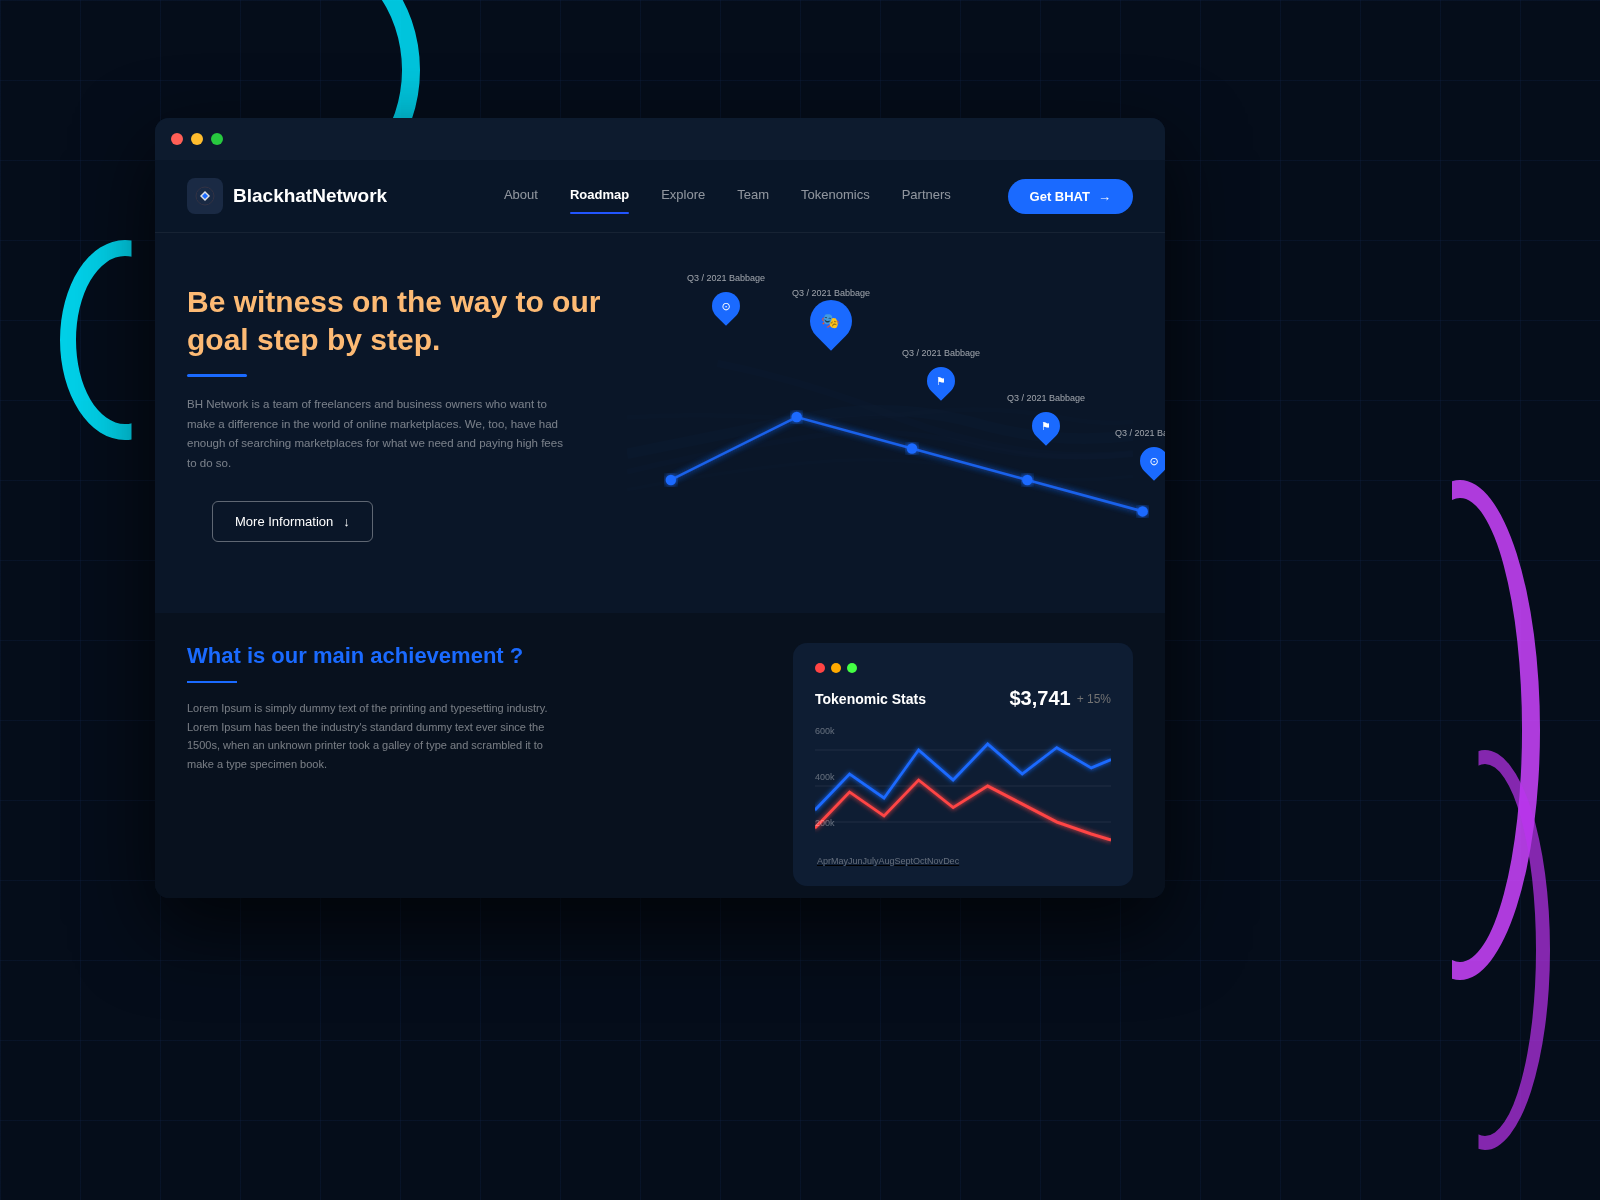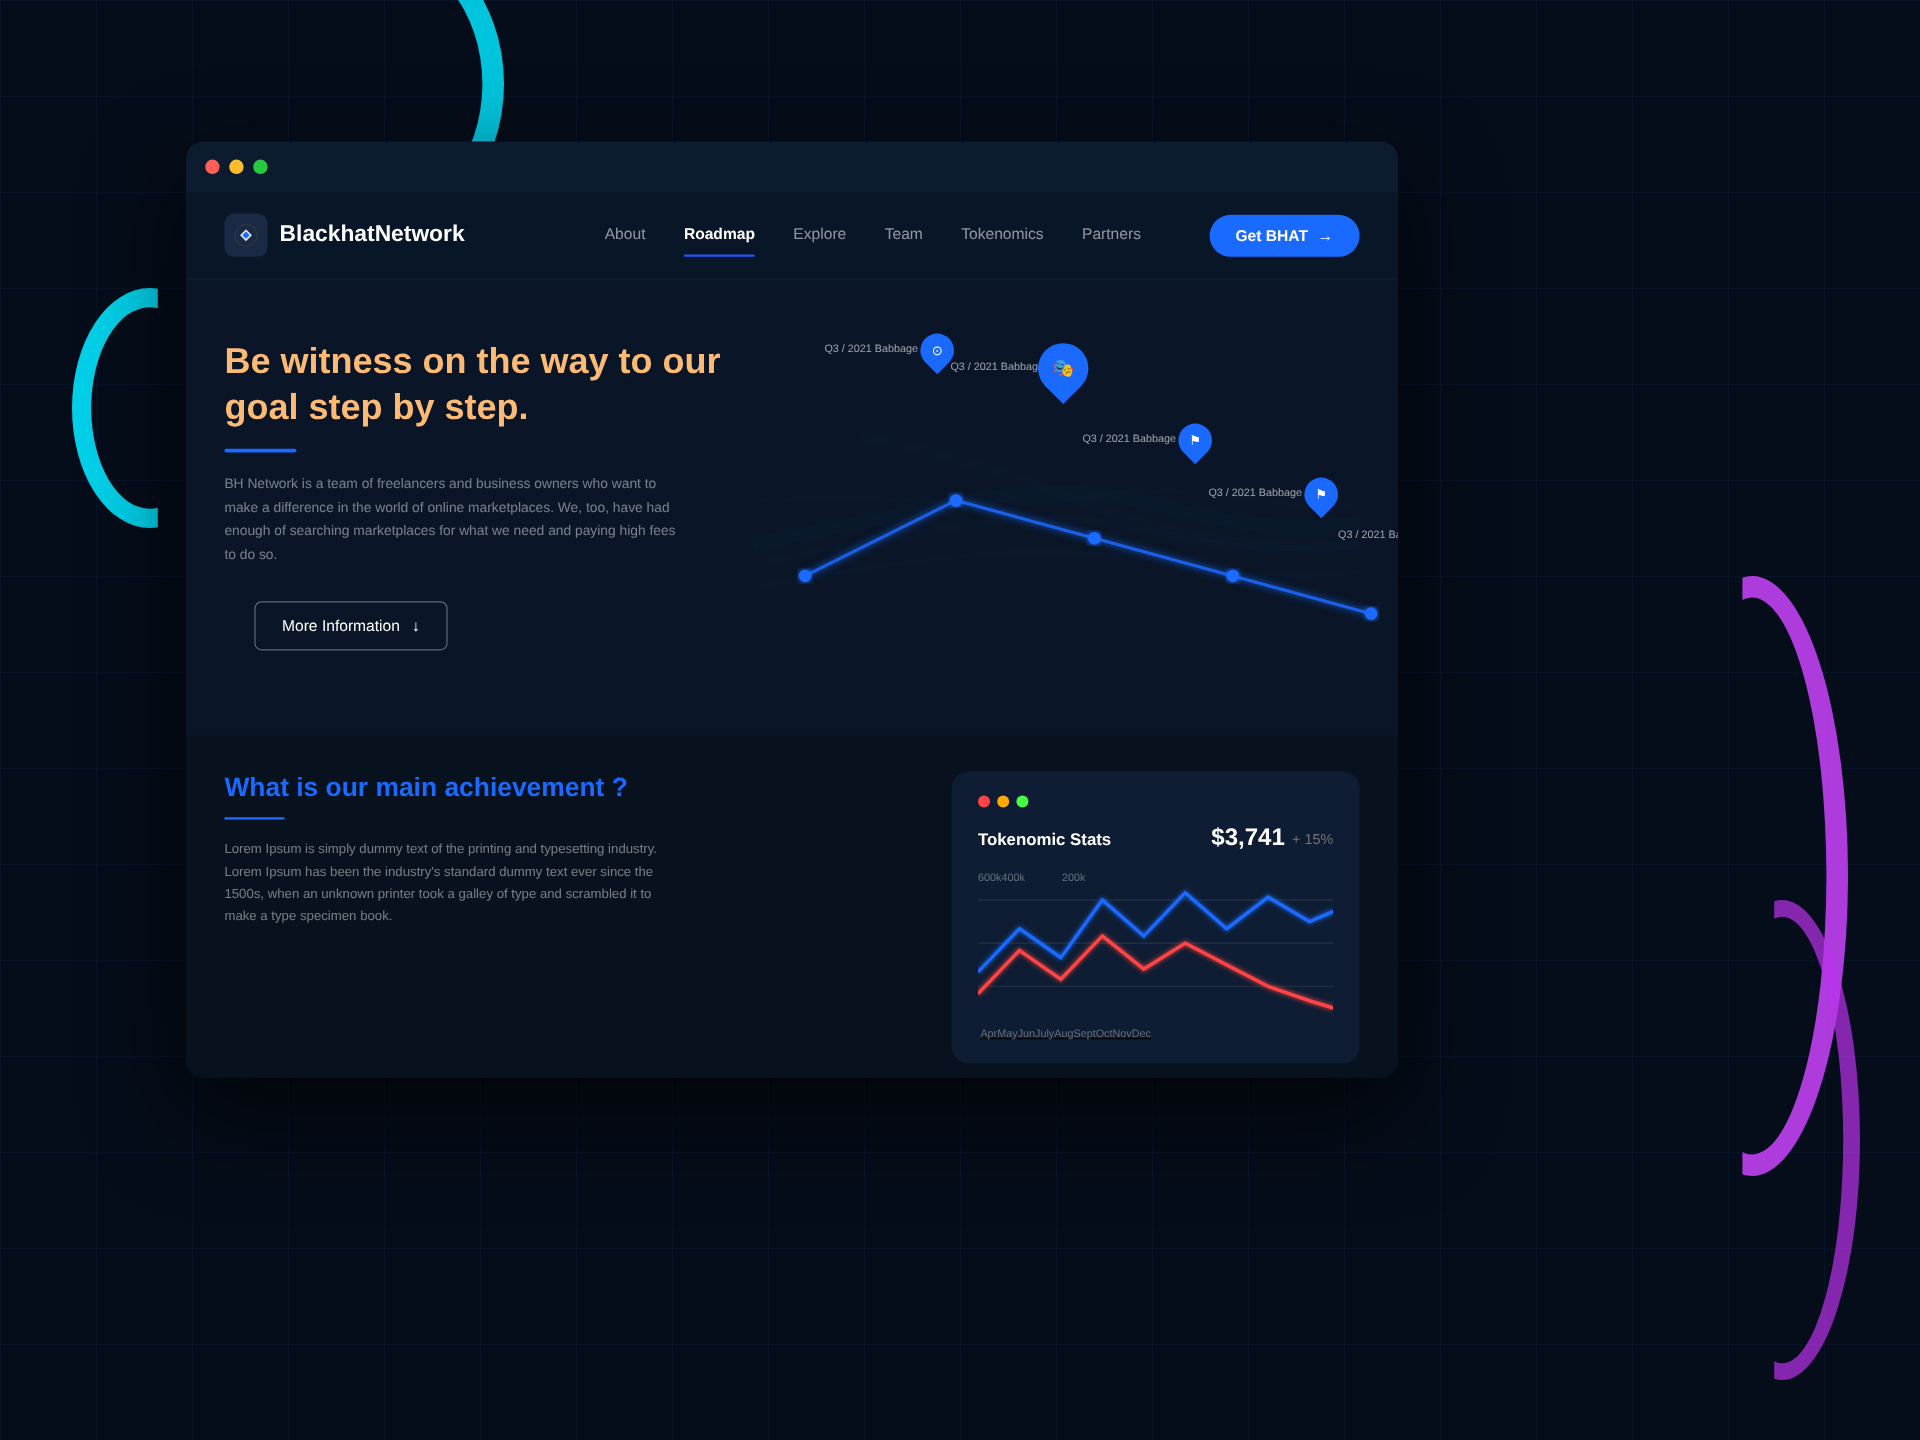--- a/index.html
+++ b/index.html
@@ -262,20 +262,21 @@
       top: -10px;
       left: -40px;
       width: 650px;
       height: 350px;
     }
 
     
     .milestone {
       position: absolute;
       display: flex;
+      flex-direction: column;
       align-items: center;
     }
 
     .milestone-label {
       color: rgba(255,255,255,0.6);
       font-size: 9px;
       margin-bottom: 4px;
       white-space: nowrap;
     }
 
@@ -619,24 +620,24 @@
           <line x1="0" y1="20" x2="300" y2="20" stroke="rgba(255,255,255,0.08)" stroke-width="1"></line>
           <line x1="0" y1="50" x2="300" y2="50" stroke="rgba(255,255,255,0.08)" stroke-width="1"></line>
           <line x1="0" y1="80" x2="300" y2="80" stroke="rgba(255,255,255,0.08)" stroke-width="1"></line>
 
           <polyline points="0,70 35,40 70,60 105,20 140,45 175,15 210,40 245,18 280,35 300,28" stroke="#1a6aff" stroke-width="2.5" fill="none" filter="url(#chartGlow)"></polyline>
 
           <polyline points="0,85 35,55 70,75 105,45 140,68 175,50 210,65 245,80 280,90 300,95" stroke="#ff4444" stroke-width="2.5" fill="none" filter="url(#chartGlow)"></polyline>
         </svg>
 
         
-        <div style="position:absolute; left:0; top:0; height:85%; display:flex; flex-direction:row; justify-content:space-between; pointer-events:none;">
+        <div style="position:absolute; left:0; top:0; height:85%; display:flex; flex-direction:column; justify-content:space-between; pointer-events:none;">
           <span style="color:rgba(255,255,255,0.35); font-size:9px;">600k</span>
           <span style="color:rgba(255,255,255,0.35); font-size:9px;">400k</span>
-          <span style="color:rgba(255,255,255,0.35); font-size:9px;padding-left:31px;">200k</span>
+          <span style="color:rgba(255,255,255,0.35); font-size:9px;">200k</span>
         </div>
       </div>
 
       <div class="chart-x-labels">
         <span class="chart-x-label">Apr</span>
         <span class="chart-x-label">May</span>
         <span class="chart-x-label">Jun</span>
         <span class="chart-x-label">July</span>
         <span class="chart-x-label">Aug</span>
         <span class="chart-x-label">Sept</span>

